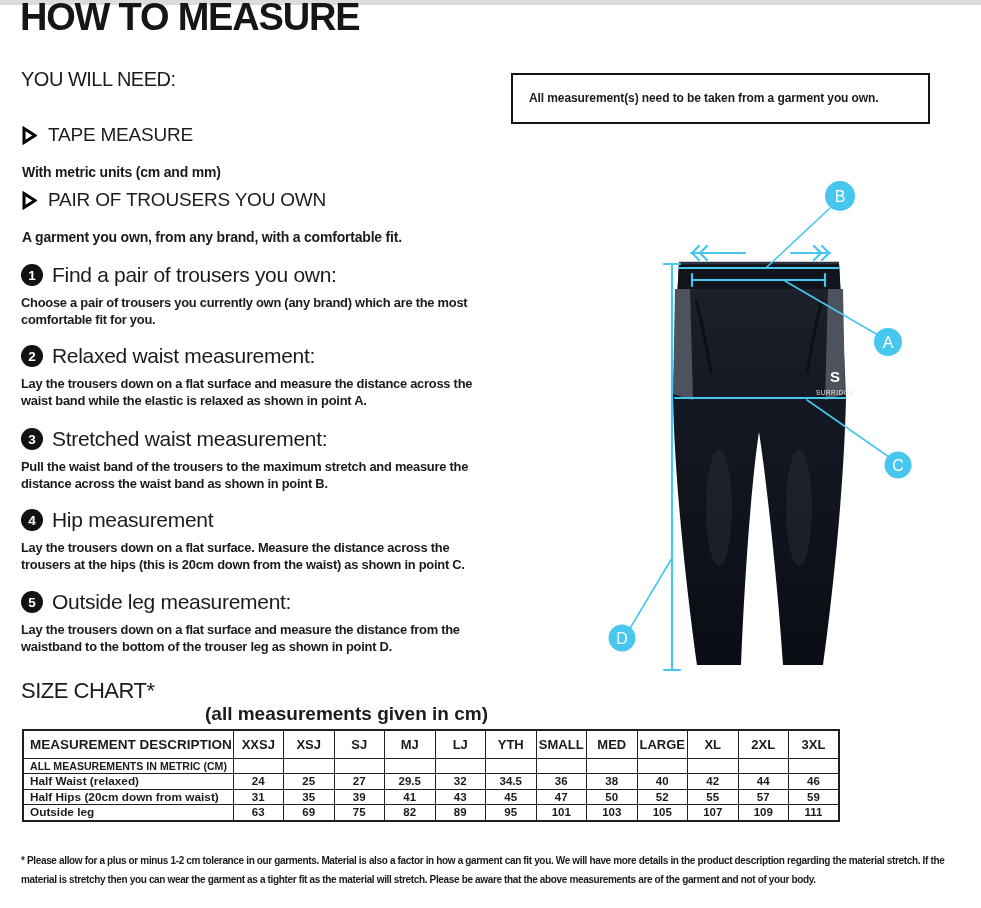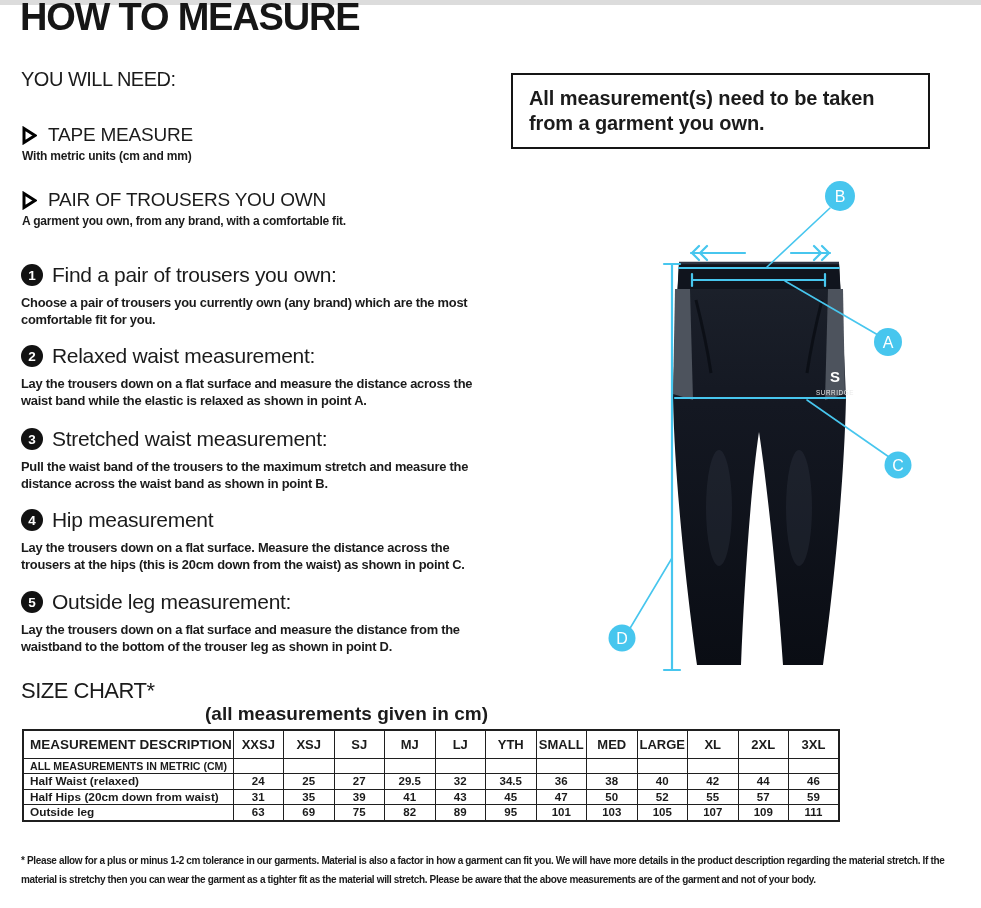--- a/index.html
+++ b/index.html
@@ -10,29 +10,29 @@
   }
   .topstrip{position:absolute;top:0;left:0;width:981px;height:5px;background:#dcdcdc;}
   .title{position:absolute;left:20px;top:-3px;margin:0;font-size:38px;line-height:1.1;
     font-weight:600;letter-spacing:-1.2px;color:#161616;}
   .ywn{position:absolute;left:21px;top:68px;margin:0;font-size:20px;line-height:1.15;
     font-weight:400;letter-spacing:-0.5px;}
   .need{position:absolute;left:22px;width:470px;}
   .need-head{display:flex;align-items:center;gap:11px;}
   .tri-icon{flex:0 0 auto;}
   .need-label{font-size:19px;font-weight:400;letter-spacing:-0.2px;}
-  .need-desc{margin-top:3px;font-size:12px;font-weight:700;letter-spacing:-0.2px;}
+  .need-desc{margin-top:18px;font-size:14px;font-weight:700;letter-spacing:-0.2px;}
   .step{position:absolute;left:21px;width:456px;}
   .step-head{display:flex;align-items:center;gap:9px;}
   .badge{flex:0 0 auto;width:22px;height:22px;border-radius:50%;background:#121212;color:#fff;
     display:flex;align-items:center;justify-content:center;font-size:13.5px;font-weight:700;}
   .step-h{font-size:21px;font-weight:400;letter-spacing:-0.3px;}
   .step-b{margin-top:7px;font-size:12.9px;font-weight:700;line-height:17px;letter-spacing:-0.25px;}
   .notebox{position:absolute;left:511px;top:73px;width:383px;border:2.5px solid #151515;
-    padding:11px 16px;font-size:20px;font-weight:700;line-height:25px;letter-spacing:-0.1px;}
+    padding:11px 16px;font-size:12px;font-weight:700;line-height:25px;letter-spacing:-0.1px;}
   .figure{position:absolute;left:595px;top:168px;width:345px;height:512px;}
   .sc-h{position:absolute;left:21px;top:678px;margin:0;font-size:22px;line-height:1.15;
     font-weight:400;letter-spacing:-0.5px;}
   .sc-sub{position:absolute;left:205px;top:703px;font-size:19px;font-weight:700;}
   .sizetable{position:absolute;left:22px;top:729px;width:818px;border-collapse:collapse;
     table-layout:fixed;border:2px solid #1f1f1f;}
   .sizetable th,.sizetable td{border:1.5px solid #1f1f1f;padding:0;white-space:nowrap;overflow:hidden;}
   .sizetable th{height:27px;font-size:13px;font-weight:700;text-align:center;}
   .sizetable th.desc{font-size:13.5px;text-align:left;padding-left:6px;}
   .sizetable tr.metric td{height:14px;}

